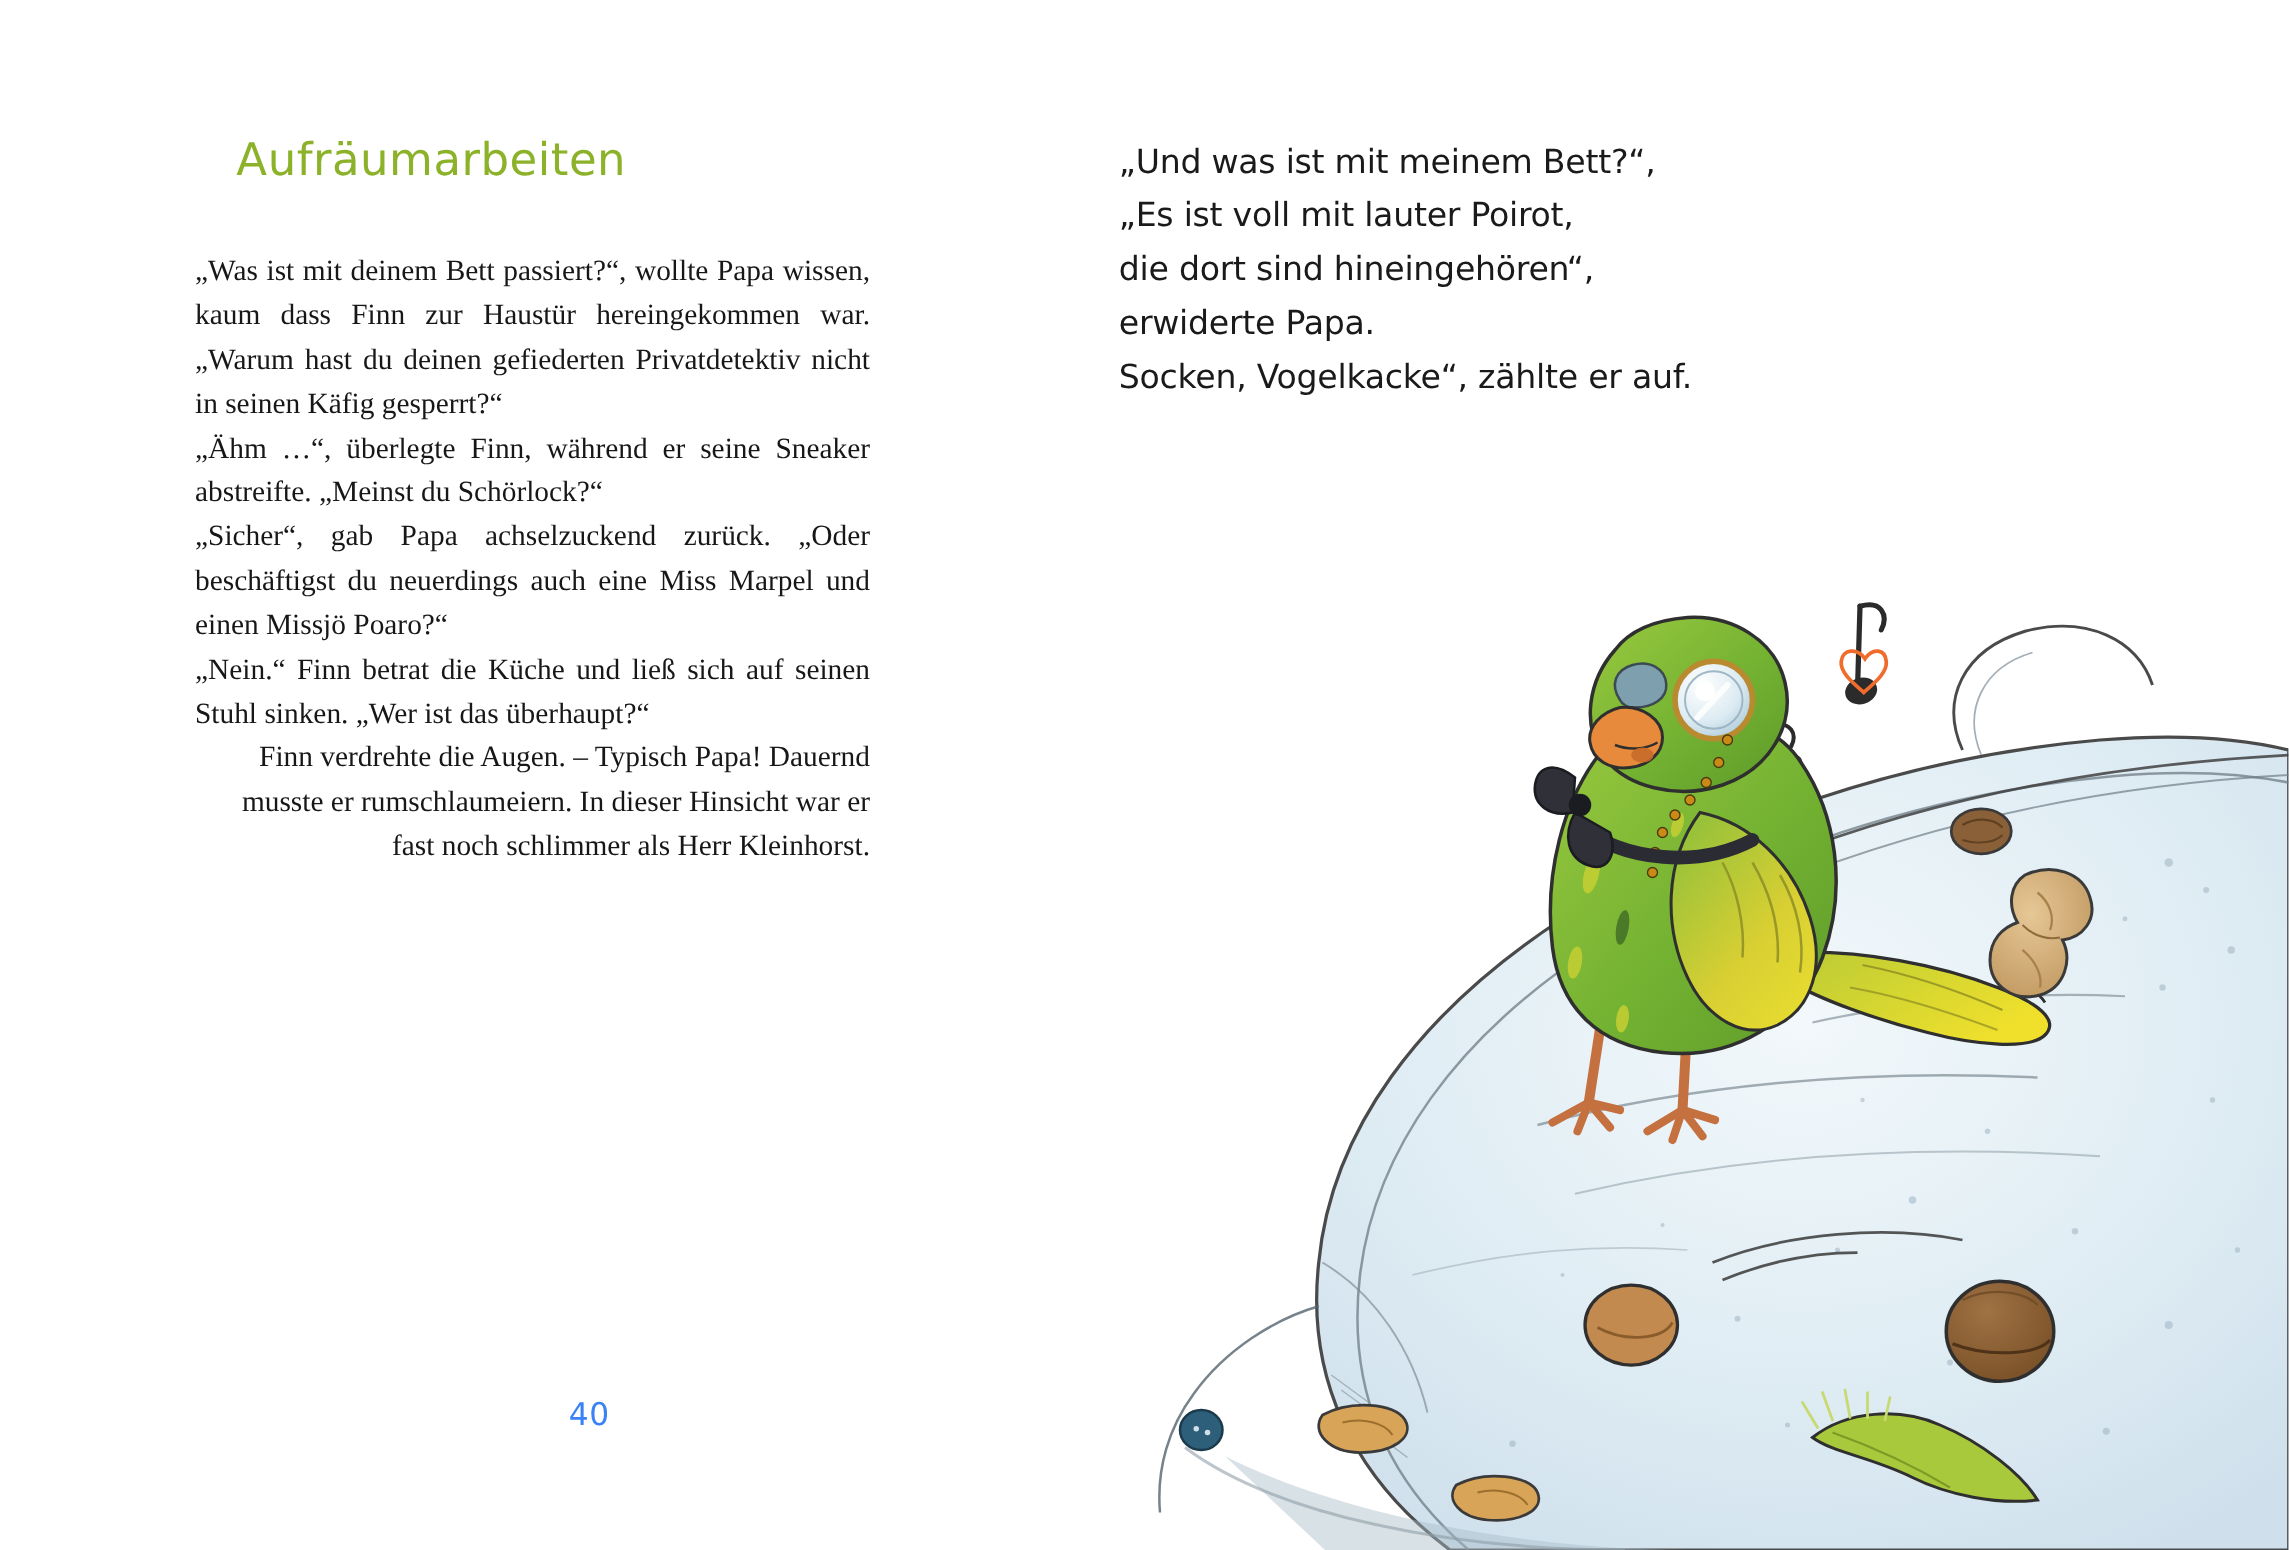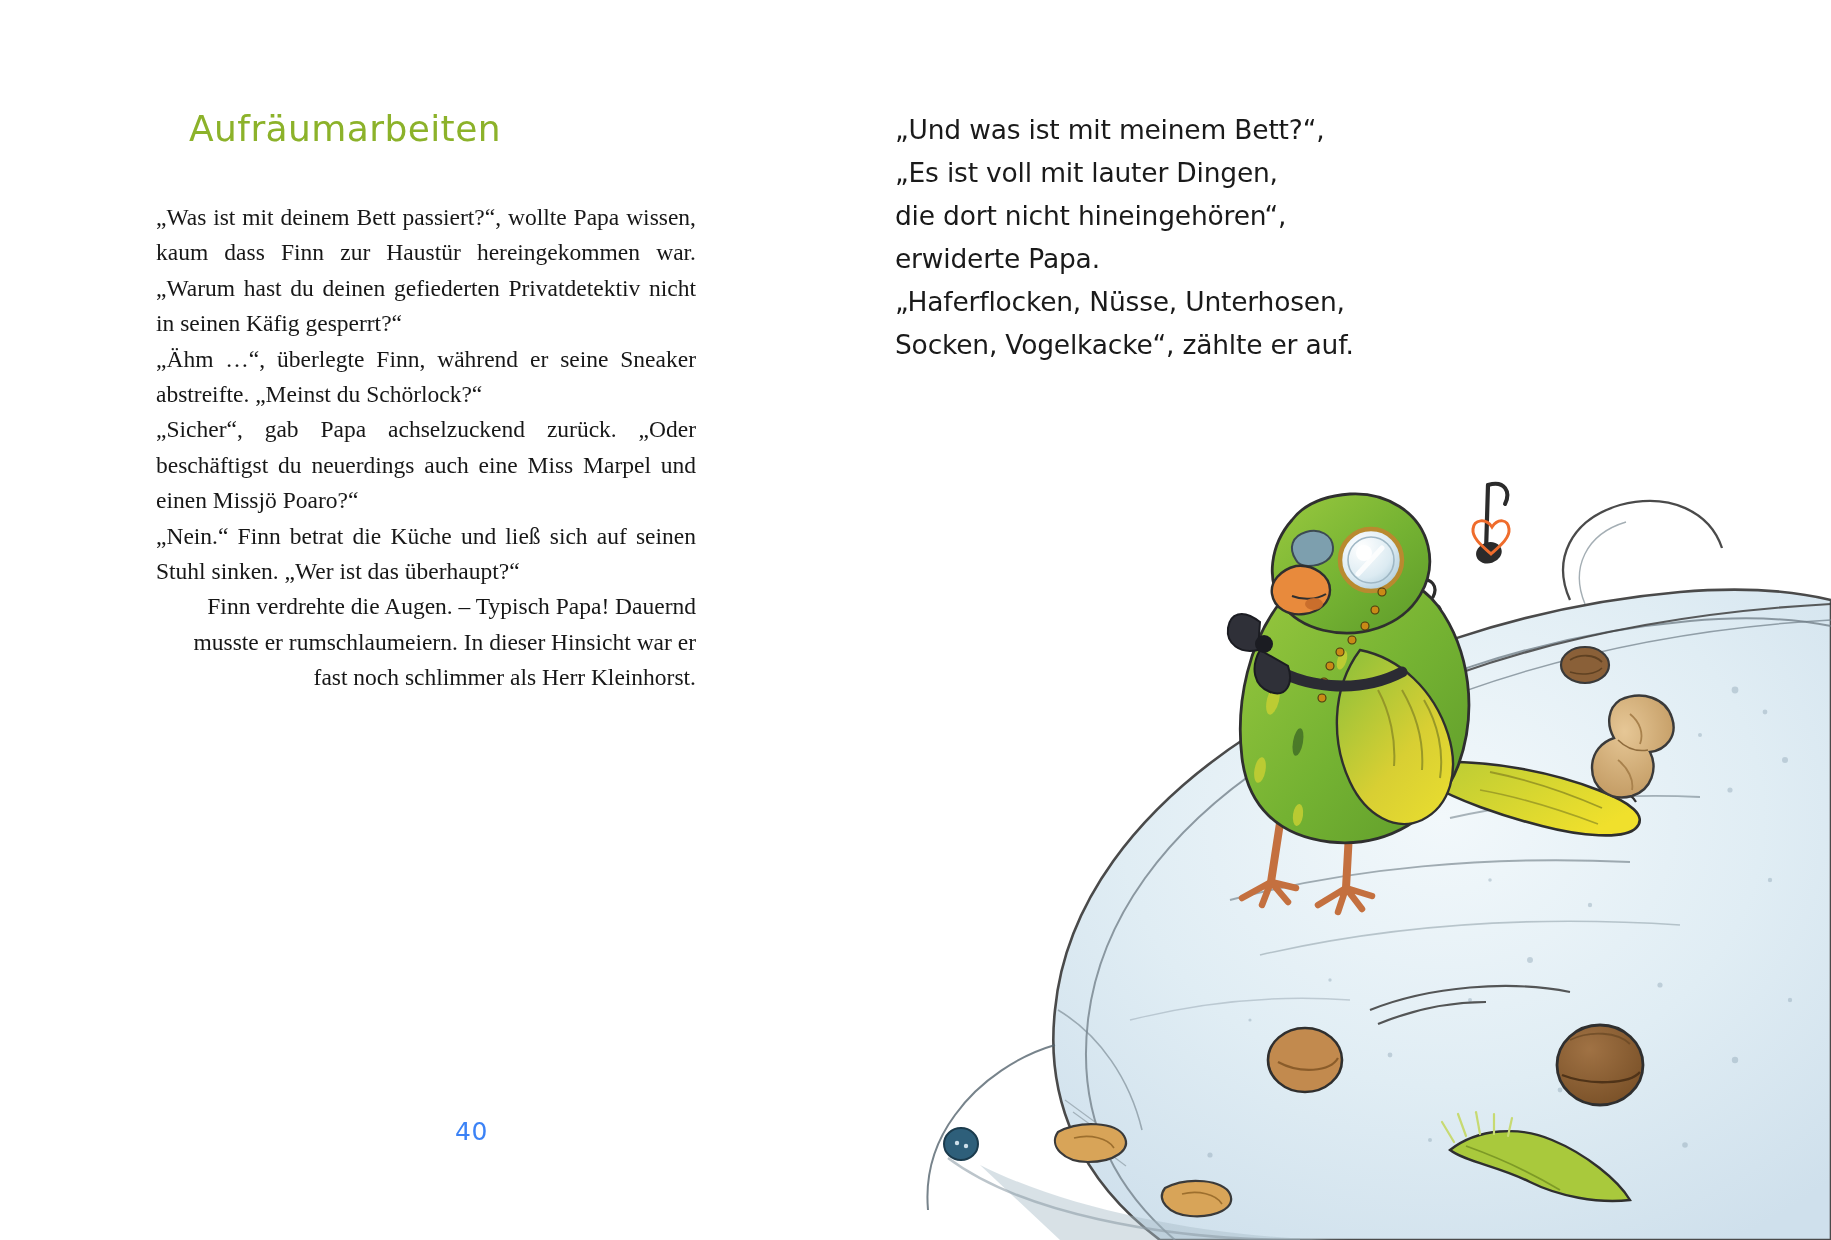--- a/index.html
+++ b/index.html
@@ -118,24 +118,23 @@
       <p>Finn verdrehte die Augen. – Typisch Papa! Dauernd musste er rumschlaumeiern. In dieser Hinsicht war er fast noch schlimmer als Herr Kleinhorst.</p>
     </div>
 
     <div class="page-number">40</div>
   </div>
 
   <div class="right-page">
 
     <div class="speech-column">
       <div class="line">„Und was ist mit meinem Bett?“,</div>
-      <div class="line">„Es ist voll mit lauter Dingen,</div>
-      <div class="line">die dort nicht hineingehören“,</div>
+      <div class="line">„Es ist voll mit lauter Poirot,</div>
+      <div class="line">die dort sind hineingehören“,</div>
       <div class="line">erwiderte Papa.</div>
-      <div class="line">„Haferflocken, Nüsse, Unterhosen,</div>
       <div class="line">Socken, Vogelkacke“, zählte er auf.</div>
     </div>
 
     <div class="illustration">
       <svg width="1001" height="1240" viewBox="0 0 1001 1240" xmlns="http://www.w3.org/2000/svg">
         <defs>
           <radialGradient id="pillowGrad" cx="50%" cy="35%" r="75%">
             <stop offset="0%" stop-color="#f2f8fb"></stop>
             <stop offset="55%" stop-color="#e0edf4"></stop>
             <stop offset="100%" stop-color="#cfe0ec"></stop>

